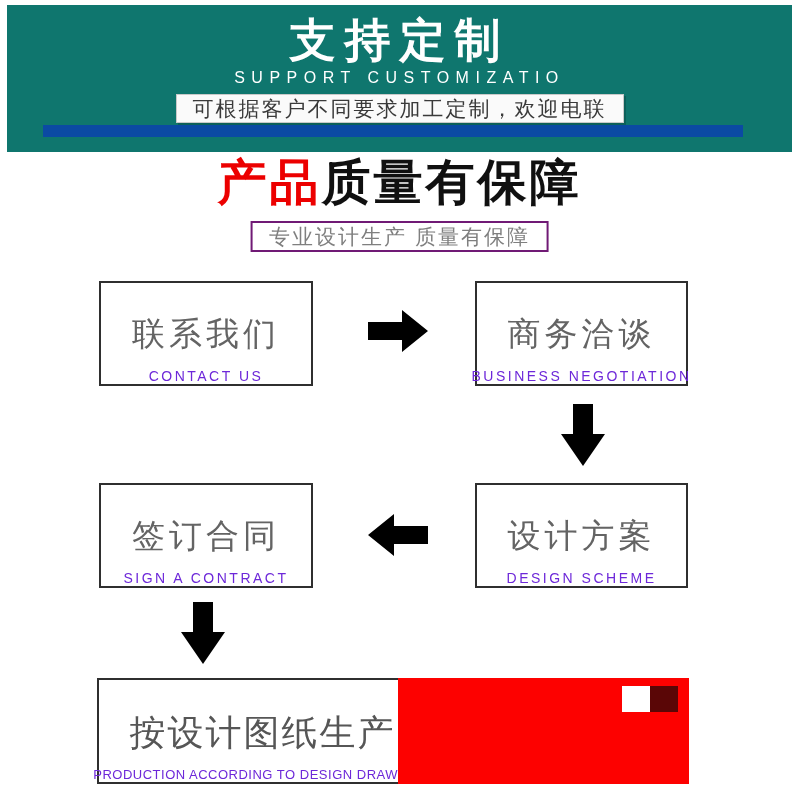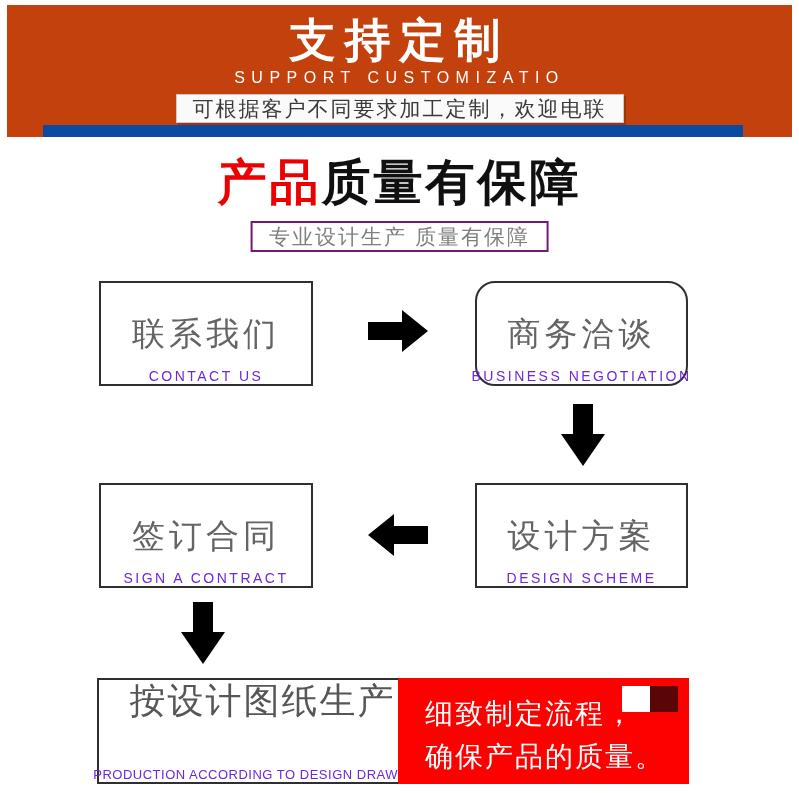--- a/index.html
+++ b/index.html
@@ -5,22 +5,22 @@
   * { margin:0; padding:0; box-sizing:border-box; }
   html,body { background:#ffffff; }
   body { font-family:"Liberation Sans","DejaVu Sans",sans-serif; }
   .canvas {
     position:relative; width:799px; height:793px;
     background:#ffffff; overflow:hidden; margin:0 auto;
   }
 
   
   .banner {
-    position:absolute; left:7px; top:5px; width:785px; height:132px;
-    background:#c2410c;
+    position:absolute; left:7px; top:5px; width:785px; height:147px;
+    background:#0f766e;
     display:flex; flex-direction:column; align-items:center;
   }
   .banner-title {
     margin-top:8px; color:#ffffff; font-size:46px; font-weight:bold;
     letter-spacing:9px; line-height:1.2; white-space:nowrap;
   }
   .banner-subtitle {
     color:#ffffff; font-size:16px; letter-spacing:6.5px;
     margin-top:1px; white-space:nowrap;
   }
@@ -51,24 +51,24 @@
 
   
   .flow-box {
     position:absolute; background:#ffffff; border:2px solid #2f2f2f;
     display:flex; flex-direction:column; align-items:center; justify-content:flex-end;
   }
   .flow-zh { font-size:33px; color:#646464; letter-spacing:4px; white-space:nowrap; }
   .flow-en { font-size:14px; color:#6d28d9; letter-spacing:2.5px; margin-top:11px; white-space:nowrap; }
 
   .box-contact   { left:99px;  top:281px; width:214px; height:105px; }
-  .box-negotiate { left:475px; top:281px; width:213px; height:105px;border-radius:20px; }
+  .box-negotiate { left:475px; top:281px; width:213px; height:105px; }
   .box-design    { left:475px; top:483px; width:213px; height:105px; }
   .box-contract  { left:99px;  top:483px; width:214px; height:105px; }
-  .box-produce   { left:97px;  top:678px; width:331px; height:106px;gap:32px; }
+  .box-produce   { left:97px;  top:678px; width:331px; height:106px; }
   .box-produce .flow-zh { font-size:36px; letter-spacing:2px; color:#565656; }
   .box-produce .flow-en { font-size:13px; letter-spacing:0.5px; margin-top:9px; }
 
   
   .arrow { position:absolute; }
   .arrow svg { display:block; }
   .arrow-right { left:368px; top:310px; }
   .arrow-left  { left:368px; top:514px; }
   .arrow-down1 { left:561px; top:404px; }
   .arrow-down2 { left:181px; top:602px; }
@@ -147,21 +147,17 @@
         <polygon points="12,0 32,0 32,30 44,30 22,62 0,30 12,30" fill="#000"></polygon>
       </svg>
   </div>
 
   <div class="flow-box box-produce">
     <div class="flow-zh">按设计图纸生产</div>
     <div class="flow-en">PRODUCTION ACCORDING TO DESIGN DRAWINGS</div>
   </div>
 
   <div class="highlight-box">
-    <div class="highlight-text">
-      <div>细致制定流程，</div>
-      <div>确保产品的质量。</div>
-    </div>
     <div class="sq sq-white"></div>
     <div class="sq sq-dark"></div>
   </div>
 
 </div>
 
 </body></html>

